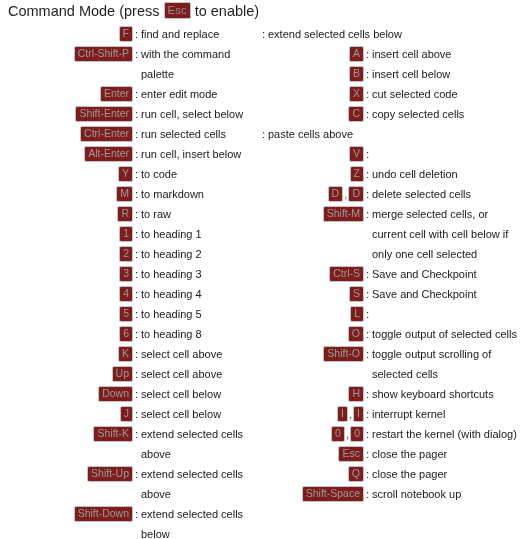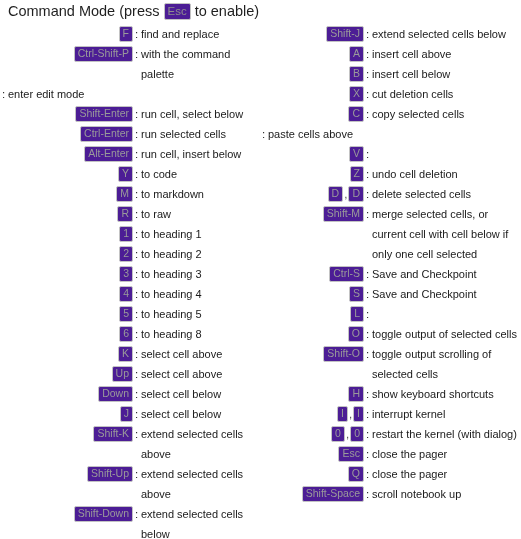--- a/index.html
+++ b/index.html
@@ -25,21 +25,21 @@
   
   .header {
     position: absolute;
     left: 8px;
     top: 2px;
     font-size: 14.5px;
     line-height: 18px;
     color: #1f1f1f;
     white-space: nowrap;
     display: flex;
-    align-items: flex-end;
+    align-items: flex-start;
   }
   .header .htext { display: inline-block; }
   .header .kbd-inline {
     display: inline-block;
     margin: 0 4px;
   }
 
   
   .col {
     position: absolute;
@@ -70,21 +70,21 @@
   .col-right .keys { width: 104px; }
 
   .kbd {
     display: inline-block;
     border: 1px solid #c3c3c3;
     border-radius: 2px;
     padding: 0px 3px 1px 3px;
     font-size: 10.5px;
     line-height: 13px;
     color: #9a9a9a;
-    background: #4c1d95;
+    background: #7f1d1d;
     white-space: nowrap;
     font-family: "Liberation Sans", sans-serif;
   }
   .header .kbd { font-size: 11.5px; line-height: 14px; color: #8e8e8e; }
 
   .kbd-sep {
     display: inline-block;
     color: #555;
     font-size: 11.5px;
     padding: 0 1px;
@@ -128,20 +128,23 @@
         <div class="desc">find and replace</div>
       </div>
       <div class="row">
         <div class="keys">
           <span class="kbd">Ctrl-Shift-P</span>
         </div>
         <div class="colon">:</div>
         <div class="desc">with the command palette</div>
       </div>
       <div class="row">
+        <div class="keys">
+          <span class="kbd">Enter</span>
+        </div>
         <div class="colon">:</div>
         <div class="desc">enter edit mode</div>
       </div>
       <div class="row">
         <div class="keys">
           <span class="kbd">Shift-Enter</span>
         </div>
         <div class="colon">:</div>
         <div class="desc">run cell, select below</div>
       </div>
@@ -267,23 +270,20 @@
       <div class="row">
         <div class="keys">
           <span class="kbd">Shift-Down</span>
         </div>
         <div class="colon">:</div>
         <div class="desc">extend selected cells below</div>
       </div>
     </div>
   <div class="col col-right" id="col-right">
       <div class="row">
-        <div class="keys">
-          <span class="kbd">Shift-J</span>
-        </div>
         <div class="colon">:</div>
         <div class="desc">extend selected cells below</div>
       </div>
       <div class="row">
         <div class="keys">
           <span class="kbd">A</span>
         </div>
         <div class="colon">:</div>
         <div class="desc">insert cell above</div>
       </div>
@@ -292,21 +292,21 @@
           <span class="kbd">B</span>
         </div>
         <div class="colon">:</div>
         <div class="desc">insert cell below</div>
       </div>
       <div class="row">
         <div class="keys">
           <span class="kbd">X</span>
         </div>
         <div class="colon">:</div>
-        <div class="desc">cut deletion cells</div>
+        <div class="desc">cut selected code</div>
       </div>
       <div class="row">
         <div class="keys">
           <span class="kbd">C</span>
         </div>
         <div class="colon">:</div>
         <div class="desc">copy selected cells</div>
       </div>
       <div class="row">
         <div class="colon">:</div>

